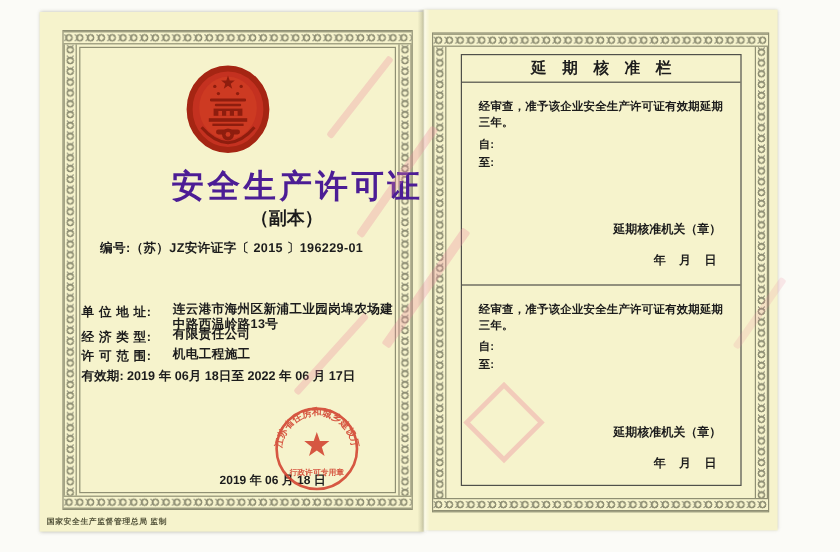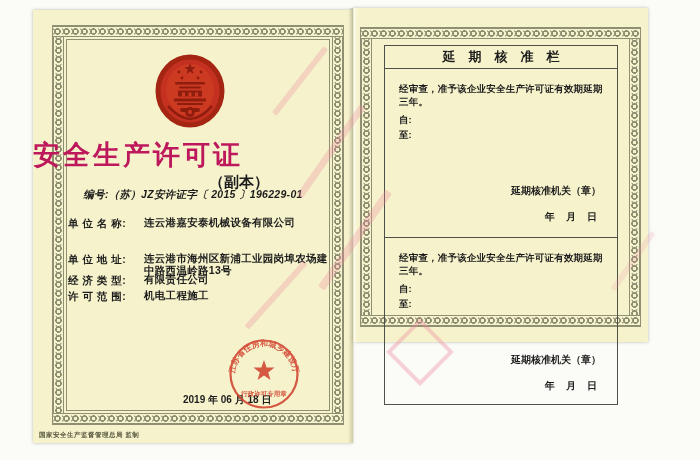--- a/index.html
+++ b/index.html
@@ -11,21 +11,21 @@
     position:relative;
   }
   .stage { position:absolute; inset:0; }
 
   
   .page {
     position:absolute; background:#f6f3cc;
     box-shadow:0 0 3px rgba(110,110,95,.45);
   }
   .page-left  { left:33px; top:10px; width:320px; height:433px; }
-  .page-right { left:353px; top:8px;  width:295px; height:334px;padding-left:46px; }
+  .page-right { left:353px; top:8px;  width:295px; height:434px;padding-left:46px; }
   .fold {
     position:absolute; left:348px; top:8px; width:10px; height:435px;
     background:linear-gradient(90deg, rgba(150,150,120,0) 0%, rgba(140,140,110,.35) 45%, rgba(255,255,250,.6) 60%, rgba(150,150,120,0) 100%);
     pointer-events:none;
   }
 
   
   .chain-frame {
     position:absolute; border:1px solid #8f8f73;
   }
@@ -51,32 +51,31 @@
   }
   .chain-l { left:0; } .chain-r { right:0; }
   .chain-inner {
     position:absolute; inset:13px; border:1px solid #8f8f73;
   }
 
   
   .emblem { position:absolute; left:121px; top:44px; width:72px; height:78px; }
   .cert-title {
     position:absolute; left:0; top:127px; width:100%;
-    text-align:left; font-size:27px; font-weight:800; letter-spacing:3px;
-    color:#be185d;
+    text-align:right; font-size:27px; font-weight:800; letter-spacing:3px;
+    color:#4c1d95;
   }
   .cert-subtitle {
     position:absolute; left:0; top:163px; width:100%;
     text-align:center; font-size:15px; font-weight:700;margin-left:46px;
   }
   .cert-serial {
-    position:absolute; left:0; top:178px; width:100%;
+    position:absolute; left:0; top:190px; width:100%;
     text-align:center; font-size:10.5px; font-weight:700; letter-spacing:.3px;
     white-space:pre;
-    font-style:italic;
   }
   .field-row { position:absolute; left:35px; display:flex; font-size:10.5px; font-weight:700; }
   .field-row .lbl { width:76px; flex:0 0 76px; letter-spacing:.5px; }
   .field-row .val { width:188px; line-height:11.5px; letter-spacing:.3px; }
   .row-1 { top:207px; } .row-2 { top:226px; } .row-3 { top:243px; }
   .row-4 { top:264px; } .row-5 { top:280px; }
   .validity { position:absolute; left:35px; top:297px; font-size:10.5px; font-weight:700; white-space:pre; }
   .issuer-row { position:absolute; left:108px; top:352px; font-size:13px; font-weight:800; }
   .issuer-row .issuer-val { font-size:10.5px; font-weight:700; letter-spacing:.2px; }
   .issue-date { position:absolute; left:150px; top:383px; font-size:10px; font-weight:700; white-space:pre; }
@@ -149,37 +148,34 @@
         <circle cx="36" cy="58" r="5" fill="#8e1d0e"></circle>
         <circle cx="36" cy="58" r="2" fill="#cd3a22"></circle>
         <path d="M 14 52 Q 24 64 36 65 Q 48 64 58 52" fill="none" stroke="#8e1d0e" stroke-width="2.5"></path>
       </svg>
     </div>
 
     <div class="cert-title">安全生产许可证</div>
     <div class="cert-subtitle">（副本）</div>
     <div class="cert-serial">编号:（苏）JZ安许证字〔 2015 〕196229-01</div>
 
-    <div class="field-row row-1">
-      <span class="lbl">单 位 名 称:</span>
-      <span class="val">连云港嘉安泰机械设备有限公司</span>
-    </div>
     <div class="field-row row-3">
       <span class="lbl">单 位 地 址:</span>
       <span class="val">连云港市海州区新浦工业园岗埠农场建中路西温岭路13号</span>
     </div>
     <div class="field-row row-4">
       <span class="lbl">经 济 类 型:</span>
       <span class="val">有限责任公司</span>
     </div>
     <div class="field-row row-5">
       <span class="lbl">许 可 范 围:</span>
       <span class="val">机电工程施工</span>
     </div>
 
+    <div class="validity">有效期: 2019 年 06月 18日至 2022 年 06 月 17日</div>
 
     <div class="issue-date">2019 年 06 月 18 日</div>
 
     <div class="seal">
       <svg width="74" height="76" viewBox="0 0 74 76">
         <circle cx="37" cy="38" r="33.5" fill="none" stroke="#d2422f" stroke-width="2.2"></circle>
         <polygon points="37,24 39.6,31.5 47.5,31.6 41.2,36.4 43.5,44 37,39.4 30.5,44 32.8,36.4 26.5,31.6 34.4,31.5" fill="#d2422f"></polygon>
         <defs>
           <path id="sealArc" d="M 9,49 A 29.5,29.5 0 1 1 65,49" fill="none"></path>
         </defs>

